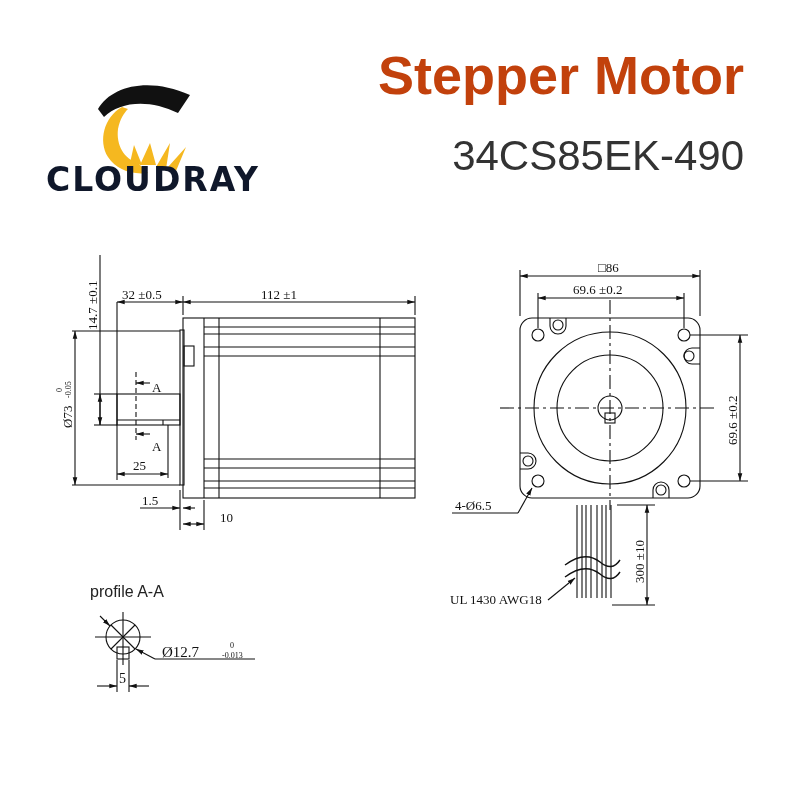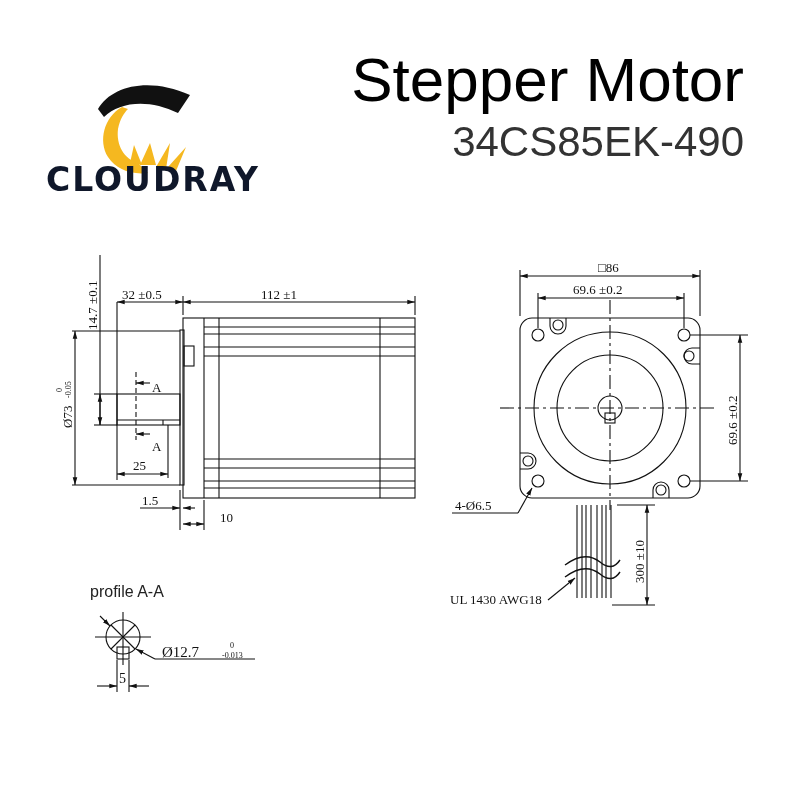--- a/index.html
+++ b/index.html
@@ -1,20 +1,20 @@
 <!DOCTYPE html>
 <html><head>
 <meta charset="utf-8">
 <style>
   html, body { margin: 0; padding: 0; background: #ffffff; }
   body { width: 800px; height: 800px; position: relative; overflow: hidden; font-family: "Liberation Sans", sans-serif; }
   .logo { position: absolute; left: 40px; top: 40px; width: 220px; height: 170px; }
   .brand { position: absolute; left: 46px; top: 160px; width: 204px; text-align: center; font-family: "DejaVu Sans", sans-serif; font-weight: bold; font-size: 33px; letter-spacing: 2px; color: #0f172a; }
-  .title { position: absolute; right: 56px; top: 44px; font-size: 62px; font-weight: normal; color: #000000; }
-  .model { position: absolute; right: 56px; top: 118px; font-size: 42px; color: #333; }
+  .title { position: absolute; right: 56px; top: 44px; font-size: 54px; font-weight: bold; color: #c2410c; }
+  .model { position: absolute; right: 56px; top: 132px; font-size: 42px; color: #333; }
   svg.drawing { position: absolute; left: 0; top: 0; }
   .dim { font-family: "Liberation Serif", serif; font-size: 13px; fill: #111; }
   .lbl { font-family: "Liberation Sans", sans-serif; font-size: 16px; fill: #222; }
 </style>
 </head>
 <body>
 
 <svg class="logo" viewBox="40 40 220 120" width="220" height="120">
   <path d="M98,84 C112,60 150,52 190,70 L178,88 C150,74 120,76 104,92 Z" fill="#111111"></path>
   <path d="M122,82 C104,92 98,116 108,132 C116,144 130,150 148,148 L138,138 C124,134 116,120 118,104 C120,94 124,88 128,84 Z" fill="#F5B820"></path>

